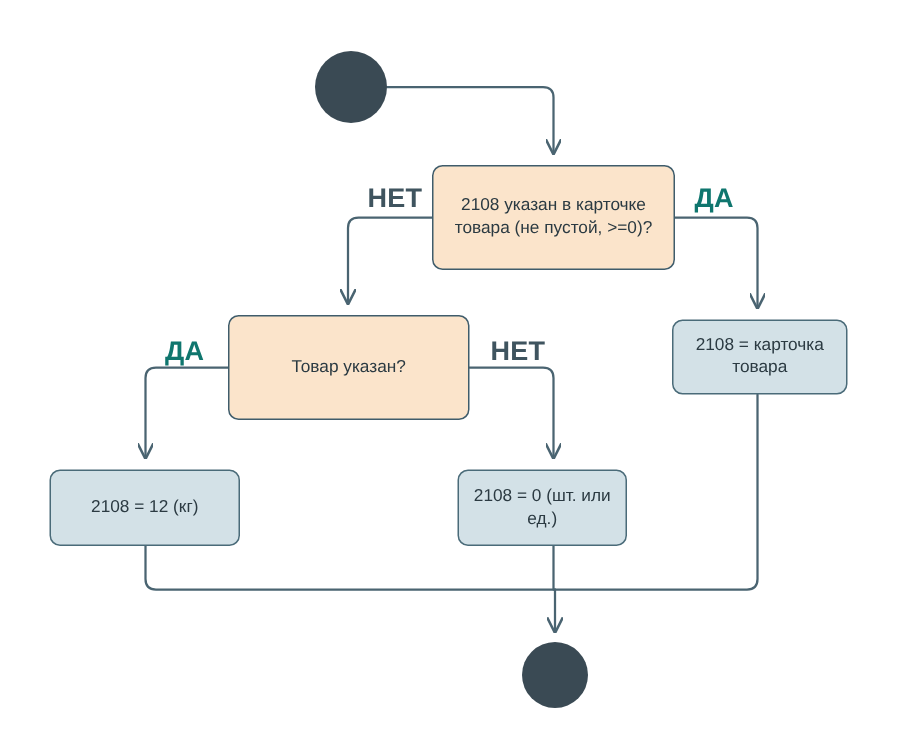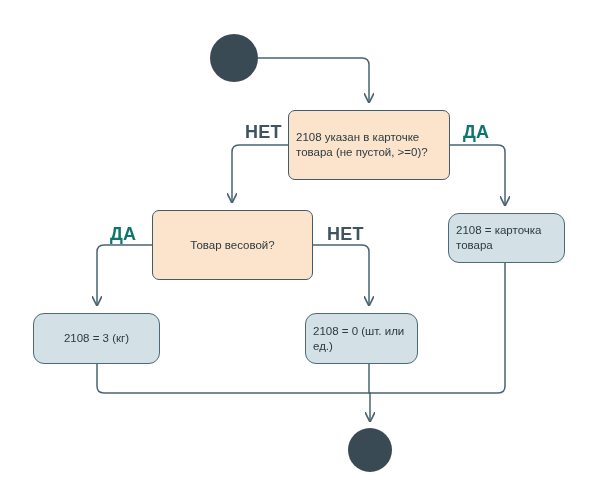--- a/index.html
+++ b/index.html
@@ -23,35 +23,35 @@
     top: 0;
     width: 600px;
     height: 500px;
   }
   .node {
     position: absolute;
     box-sizing: border-box;
     display: flex;
     align-items: center;
     justify-content: center;
+    text-align: center;
     border-radius: 7px;
     border: 1.4px solid #41616f;
     color: #2b3a42;
     font-size: 11.5px;
     line-height: 15px;
     padding: 20px 7px;
   }
   .node.decision {
     background: #fbe4cb;
     border-color: #3f5c6b;
   }
   .node.process {
     background: #d3e1e7;
     border-color: #4a6b79;
-    border-radius: 11px;
   }
   .terminator {
     position: absolute;
     border-radius: 50%;
     background: #3a4a54;
   }
   .edge-label {
     position: absolute;
     font-size: 18px;
     font-weight: bold;
@@ -98,33 +98,33 @@
 
   <div class="node decision" style="left:288px; top:110px; width:162px; height:70px;">
     <span>2108 указан в карточке товара (не пустой, &gt;=0)?</span>
   </div>
 
   <div class="edge-label no" style="left:245px; top:122px;">НЕТ</div>
 
   <div class="edge-label yes" style="left:463px; top:122px;">ДА</div>
 
   <div class="node decision" style="left:152px; top:210px; width:161px; height:70px;">
-    <span>Товар весовой?</span>
+    <span>Товар указан?</span>
   </div>
 
   <div class="edge-label yes" style="left:110px; top:224px;">ДА</div>
 
   <div class="edge-label no" style="left:327px; top:224px;">НЕТ</div>
 
   <div class="node process" style="left:448px; top:213px; width:117px; height:50px;">
     <span>2108 = карточка товара</span>
   </div>
 
   <div class="node process" style="left:33px; top:313px; width:127px; height:51px;">
-    <span>2108 = 3 (кг)</span>
+    <span>2108 = 12 (кг)</span>
   </div>
 
   <div class="node process" style="left:305px; top:313px; width:113px; height:51px;">
     <span>2108 = 0 (шт. или ед.)</span>
   </div>
 
   <div class="terminator" style="left:348px; top:428px; width:44px; height:44px;"></div>
 
 </div>
 

